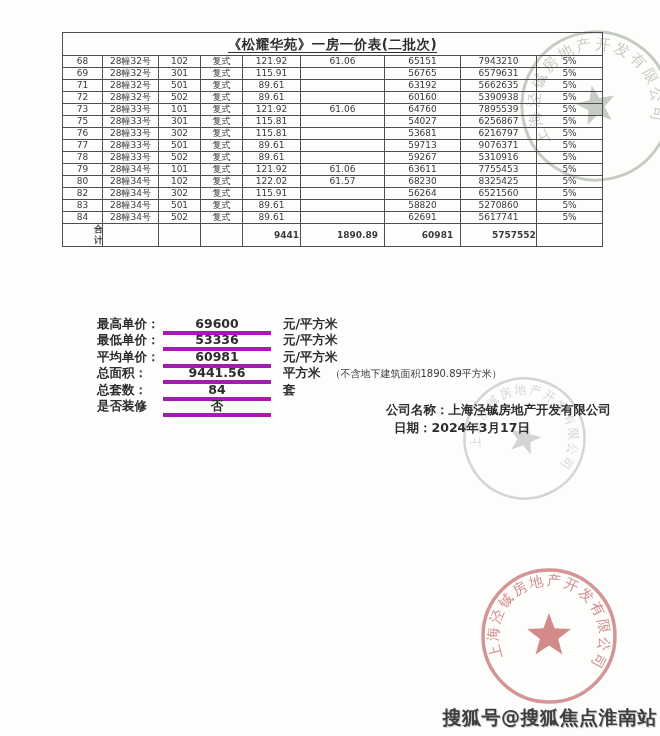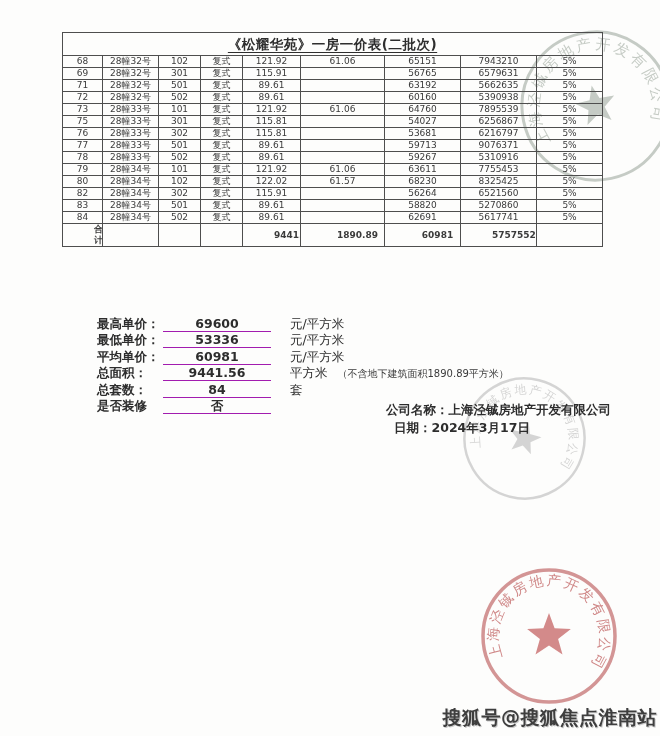--- a/index.html
+++ b/index.html
@@ -13,22 +13,22 @@
   .title-cell { height:20px; padding:1px 16px; }
   .title-text { font-size:13.5px; font-weight:700; color:#2e2e2e; text-decoration:underline; text-underline-offset:3px; letter-spacing:0.5px; }
   th.col-h { font-size:10px; font-weight:700; white-space:pre-line; height:30px; line-height:1.2; color:#2f2f2f; padding:1px; }
   .price-table tbody td { font-size:9px; height:12px; line-height:11px; color:#3a3a3a; padding:0 1px; }
   .price-table tbody tr[data-name="table-total-row"] td { font-weight:700;padding-left:31px; }
 
   
   .summary { position:absolute; left:97px; top:316px; font-size:12.5px; color:#2d2d2d; }
   .summary-line { height:16.4px; line-height:15px; white-space:nowrap; }
   .s-label { display:inline-block; min-width:66px; font-weight:600; }
-  .s-value { display:inline-block; width:108px; text-align:center; border-bottom:1px solid #a21caf; font-weight:600; }
-  .s-unit  { display:inline-block; margin-left:19px; font-weight:400; }
+  .s-value { display:inline-block; width:108px; text-align:center; border-bottom:4px solid #a21caf; font-weight:600; }
+  .s-unit  { display:inline-block; margin-left:12px; font-weight:700; }
   .s-note  { font-size:10px; margin-left:10px; color:#3a3a3a; }
 
   
   .footer { position:absolute; left:386px; top:401px; font-size:12.5px; line-height:17.5px; color:#2d2d2d; font-weight:600; }
   .footer .date-line { margin-left:8px; }
 
   
   svg.stamp { position:absolute; pointer-events:none; }
   .stamp-red { left:464px; top:551px; opacity:0.8; }
   .stamp-top { left:506px; top:16px;  opacity:0.5; }

